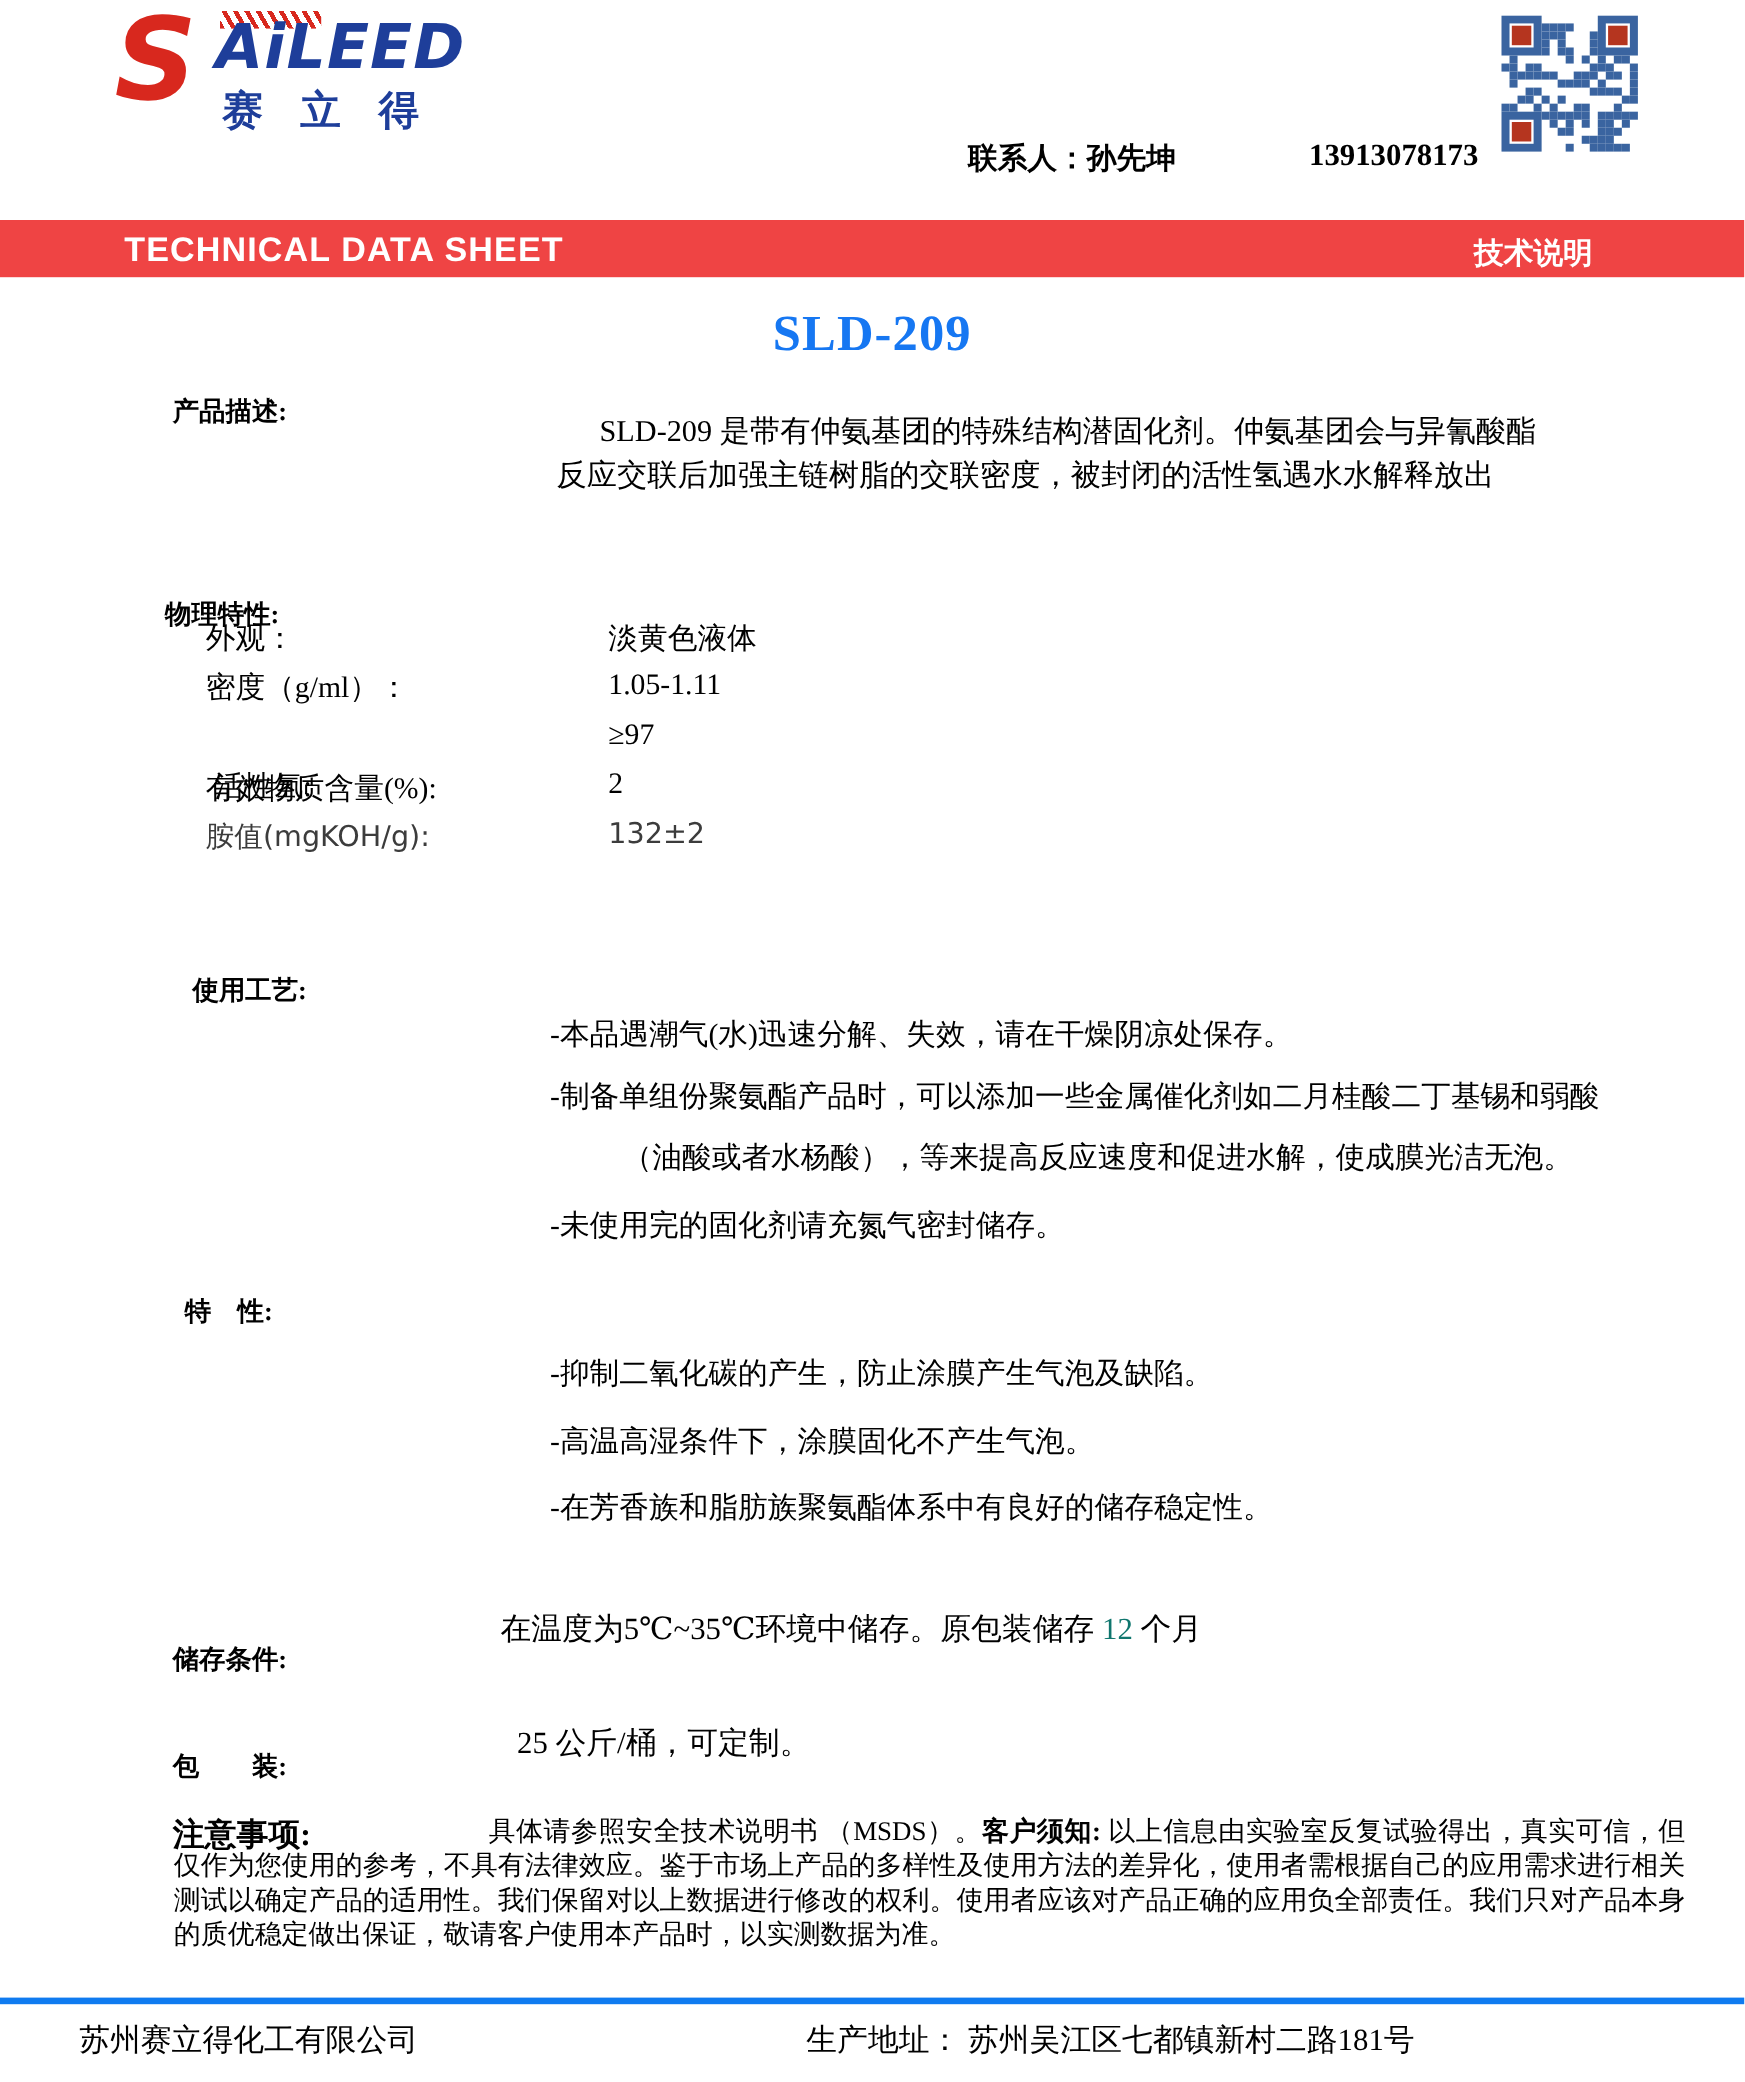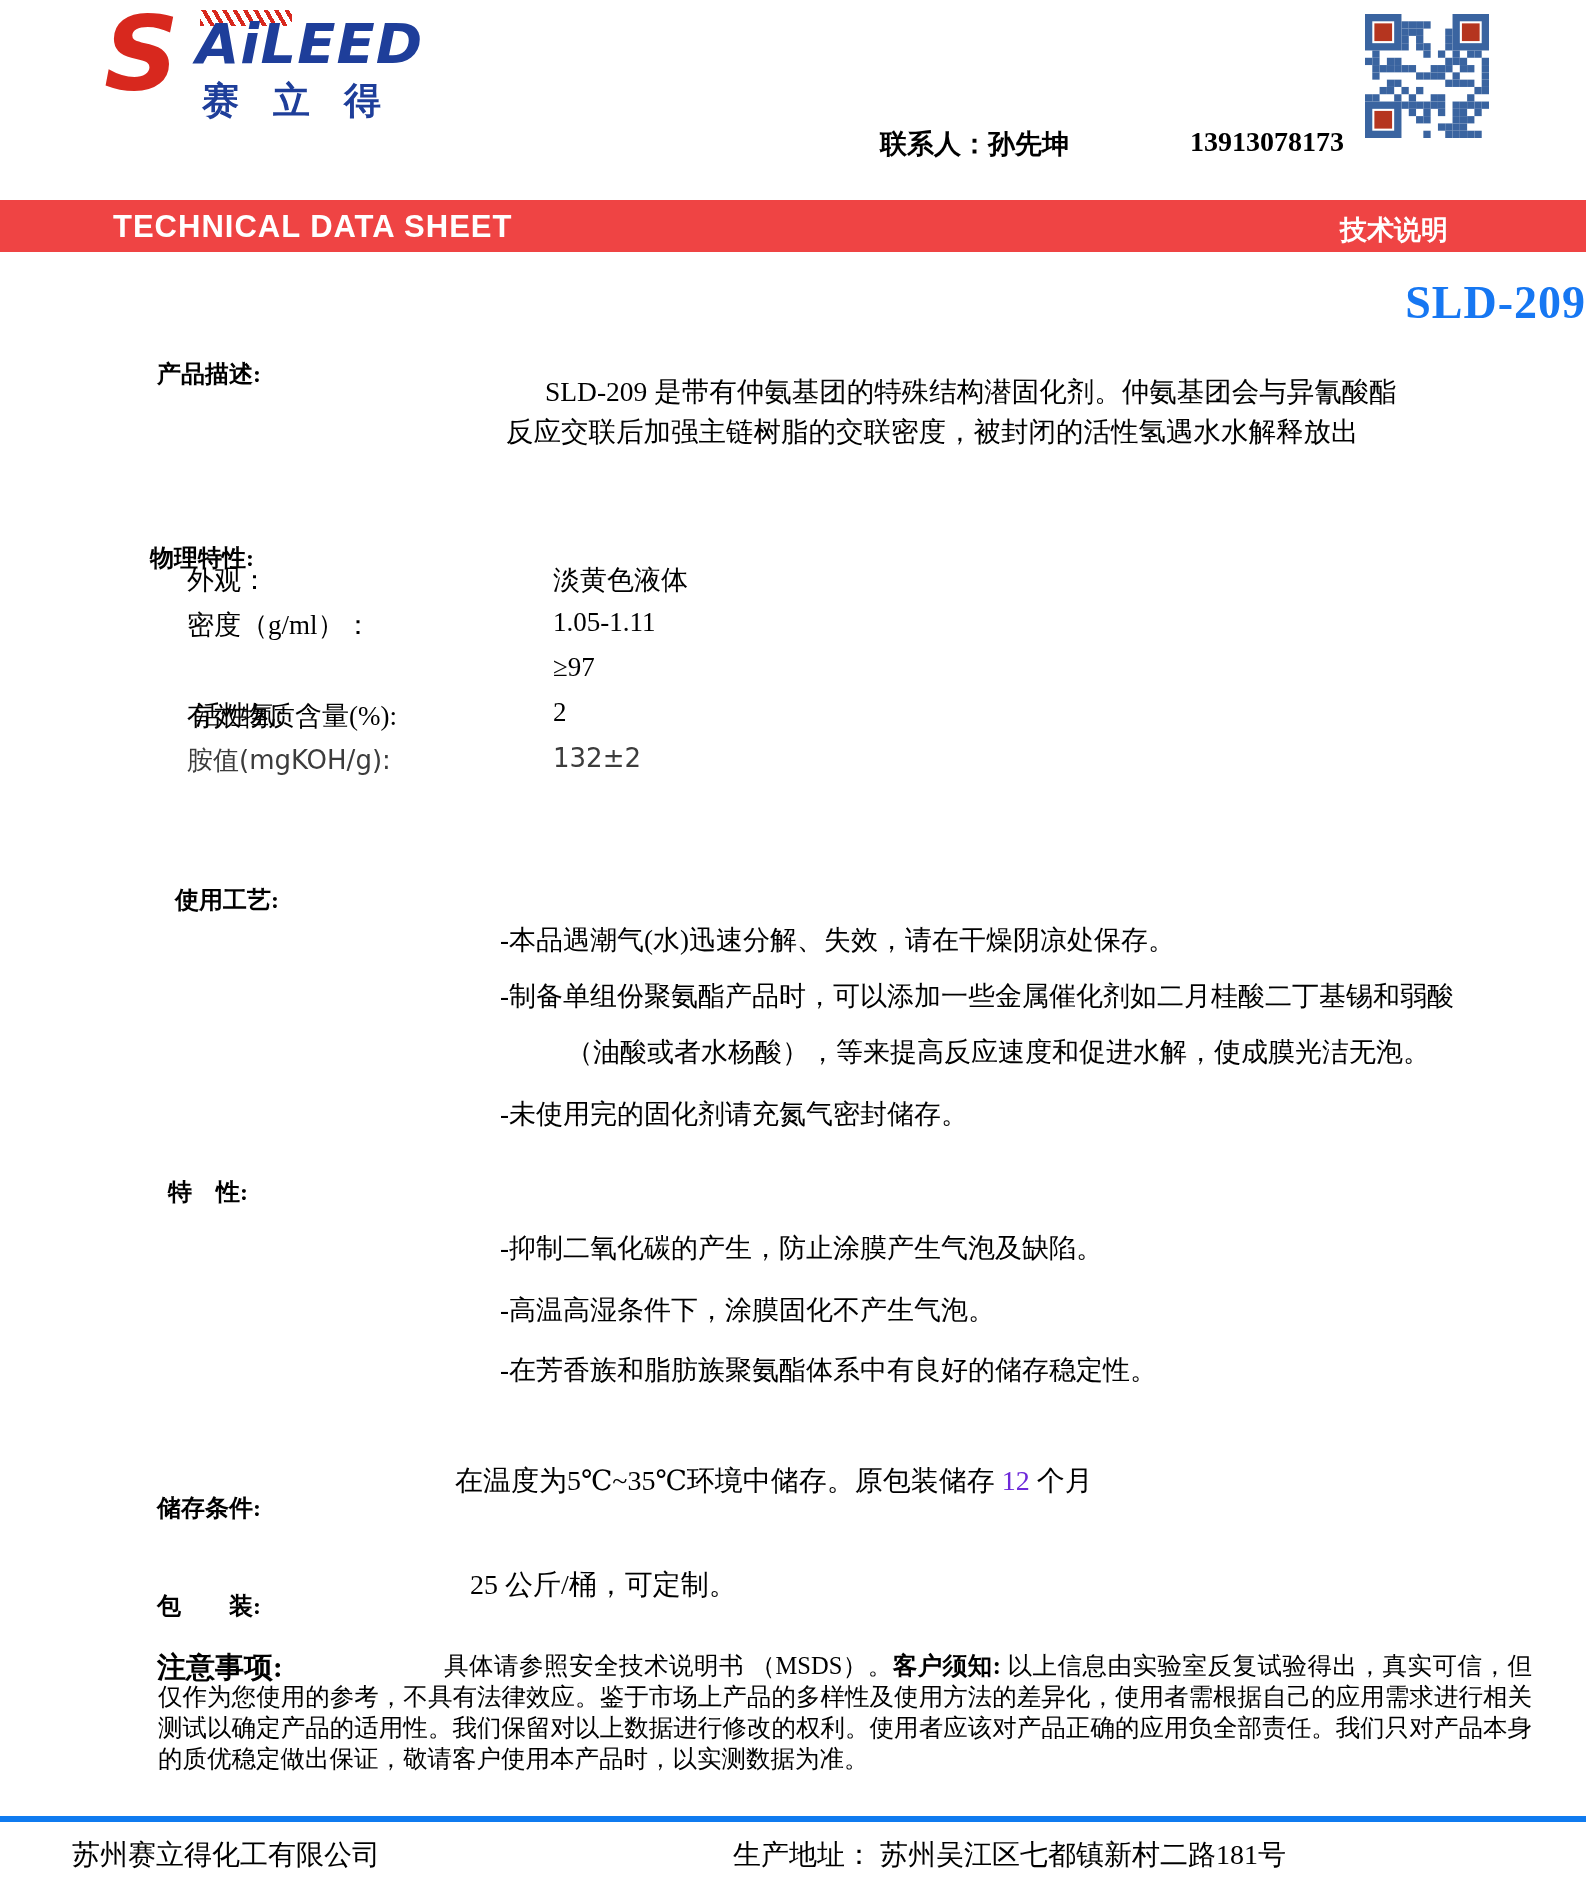--- a/index.html
+++ b/index.html
@@ -23,41 +23,41 @@
   .qr{position:absolute;left:1357px;top:14px;width:140px;height:124px;}
 
   
   .banner{position:absolute;left:0;top:200px;width:1586px;height:52px;background:#ef4444;}
   .banner-en{position:absolute;left:113px;top:9px;color:#fff;font-family:"Liberation Sans",sans-serif;
           font-weight:bold;font-size:31px;letter-spacing:1px;white-space:nowrap;}
   .banner-cn{position:absolute;right:138px;top:12px;color:#fff;font-family:"Liberation Sans",sans-serif;
           font-weight:bold;font-size:27px;white-space:nowrap;}
 
   
-  .doc-title{position:absolute;left:0;top:276px;width:1586px;text-align:right;
+  .doc-title{position:absolute;left:0;top:276px;width:1586px;text-align:center;
           color:#1677f2;font-weight:bold;font-size:46px;letter-spacing:1px;}
 
   
   .sec{position:absolute;font-weight:bold;font-size:24px;white-space:nowrap;margin-top:28px;}
 
   
   .desc-line{position:absolute;font-size:27.5px;white-space:nowrap;}
 
   
   .prop-label{position:absolute;left:187px;font-size:27px;white-space:nowrap;}
   .prop-value{position:absolute;left:553px;font-size:27px;white-space:nowrap;}
   .alt-font{font-family:"DejaVu Sans","Liberation Sans",sans-serif;color:#3c3c3c;font-size:26px;}
 
   
   .bullet{position:absolute;left:500px;font-size:27px;white-space:nowrap;}
   .bullet.indent{left:566px;}
 
   
   .inline-text{position:absolute;font-size:28px;white-space:nowrap;}
-  .hl-blue{color:#6d28d9;}
+  .hl-blue{color:#0f766e;}
 
   
   .notice-head{position:absolute;left:157px;top:1648px;font-weight:bold;font-size:29px;white-space:nowrap;}
   .notice-body{position:absolute;left:158px;top:1650px;width:1374px;font-size:24.5px;
           line-height:31px;text-align:justify;text-indent:286px;}
   .notice-body b{font-size:24.5px;}
 
   
   .footer-rule{position:absolute;left:0;top:1816px;width:1586px;height:6px;background:#0f7bf0;}
   .footer-text{position:absolute;top:1836px;font-size:28px;white-space:nowrap;}

